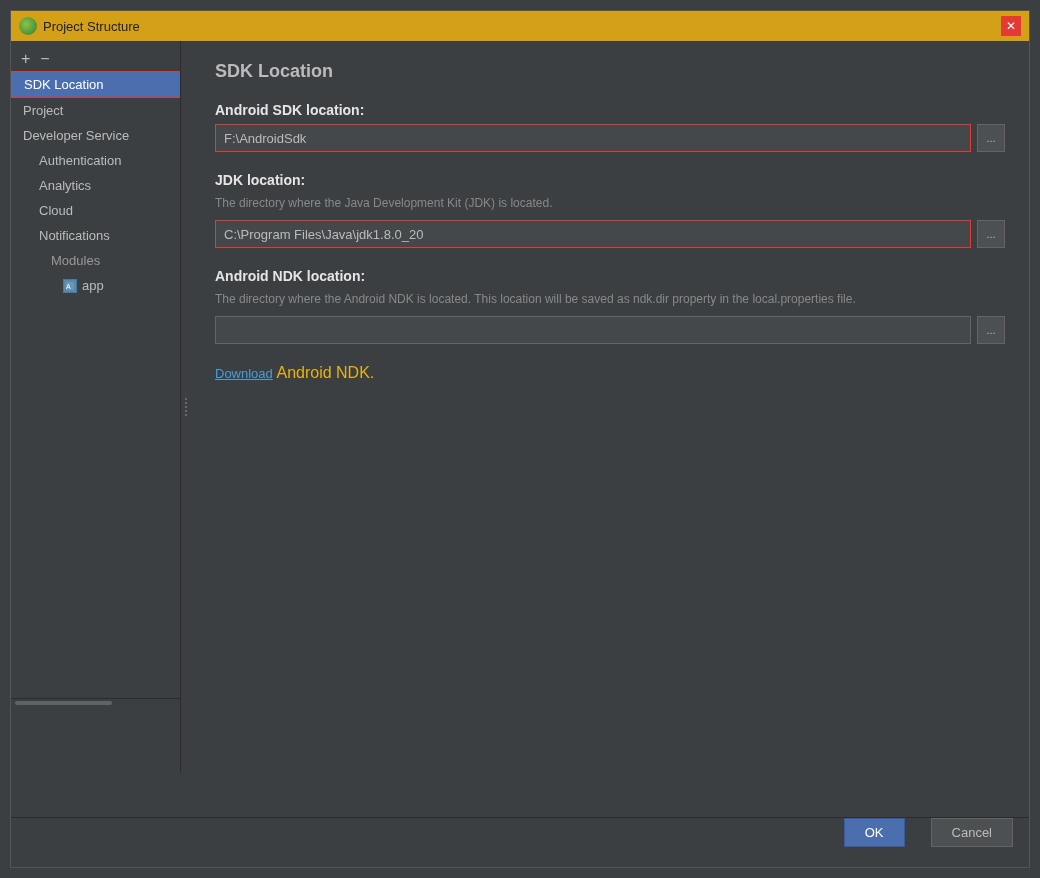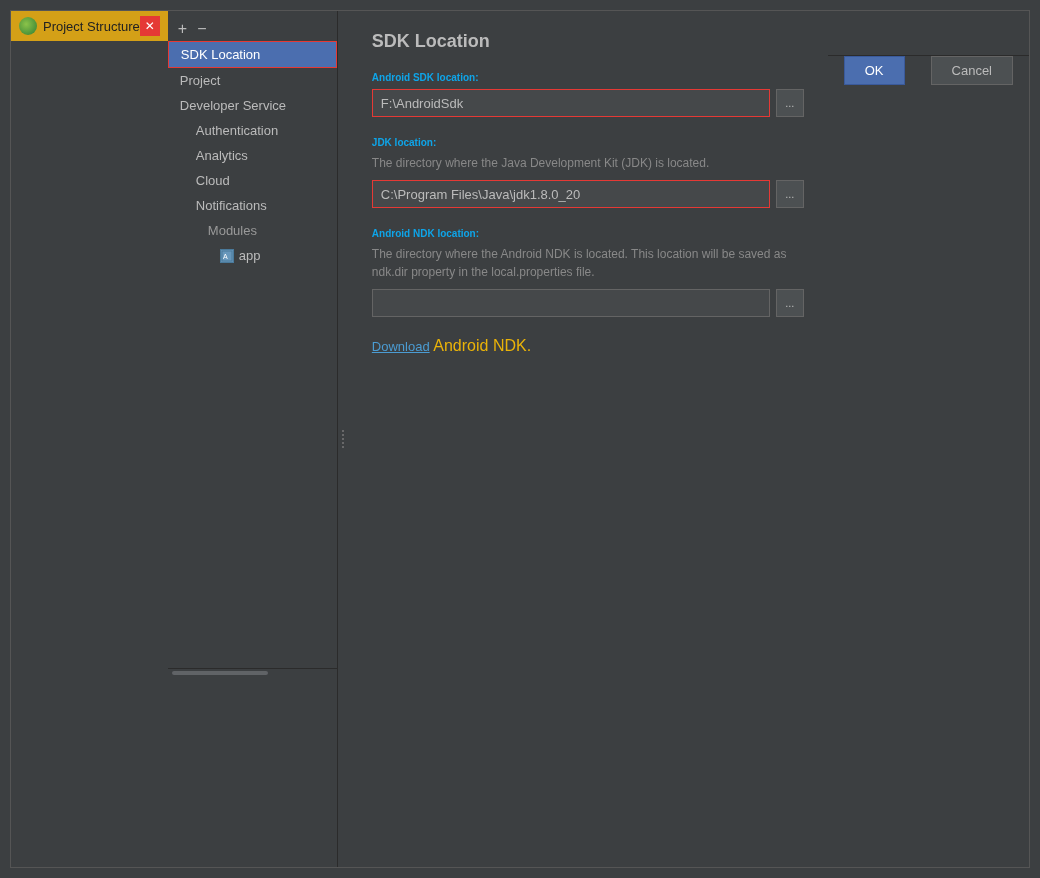--- a/index.html
+++ b/index.html
@@ -15,20 +15,21 @@
       height: 878px;
       overflow: hidden;
     }
 
     .dialog {
       width: 1020px;
       height: 858px;
       background: #3c3f41;
       border: 1px solid #555;
       display: flex;
+      flex-direction: column;
       position: relative;
     }
 
     
     .title-bar {
       background: #d4a017;
       height: 30px;
       display: flex;
       align-items: center;
       justify-content: space-between;
@@ -168,23 +169,23 @@
     }
 
     .panel-title {
       font-size: 18px;
       font-weight: bold;
       color: #bbbbbb;
       margin-bottom: 20px;
     }
 
     .section-label {
-      font-size: 10px;
+      font-size: 14px;
       font-weight: bold;
-      color: #0ea5e9;
+      color: #e5e5e5;
       margin-bottom: 6px;
     }
 
     .section-desc {
       font-size: 12px;
       color: #888;
       margin-bottom: 8px;
       line-height: 1.5;
     }
 

